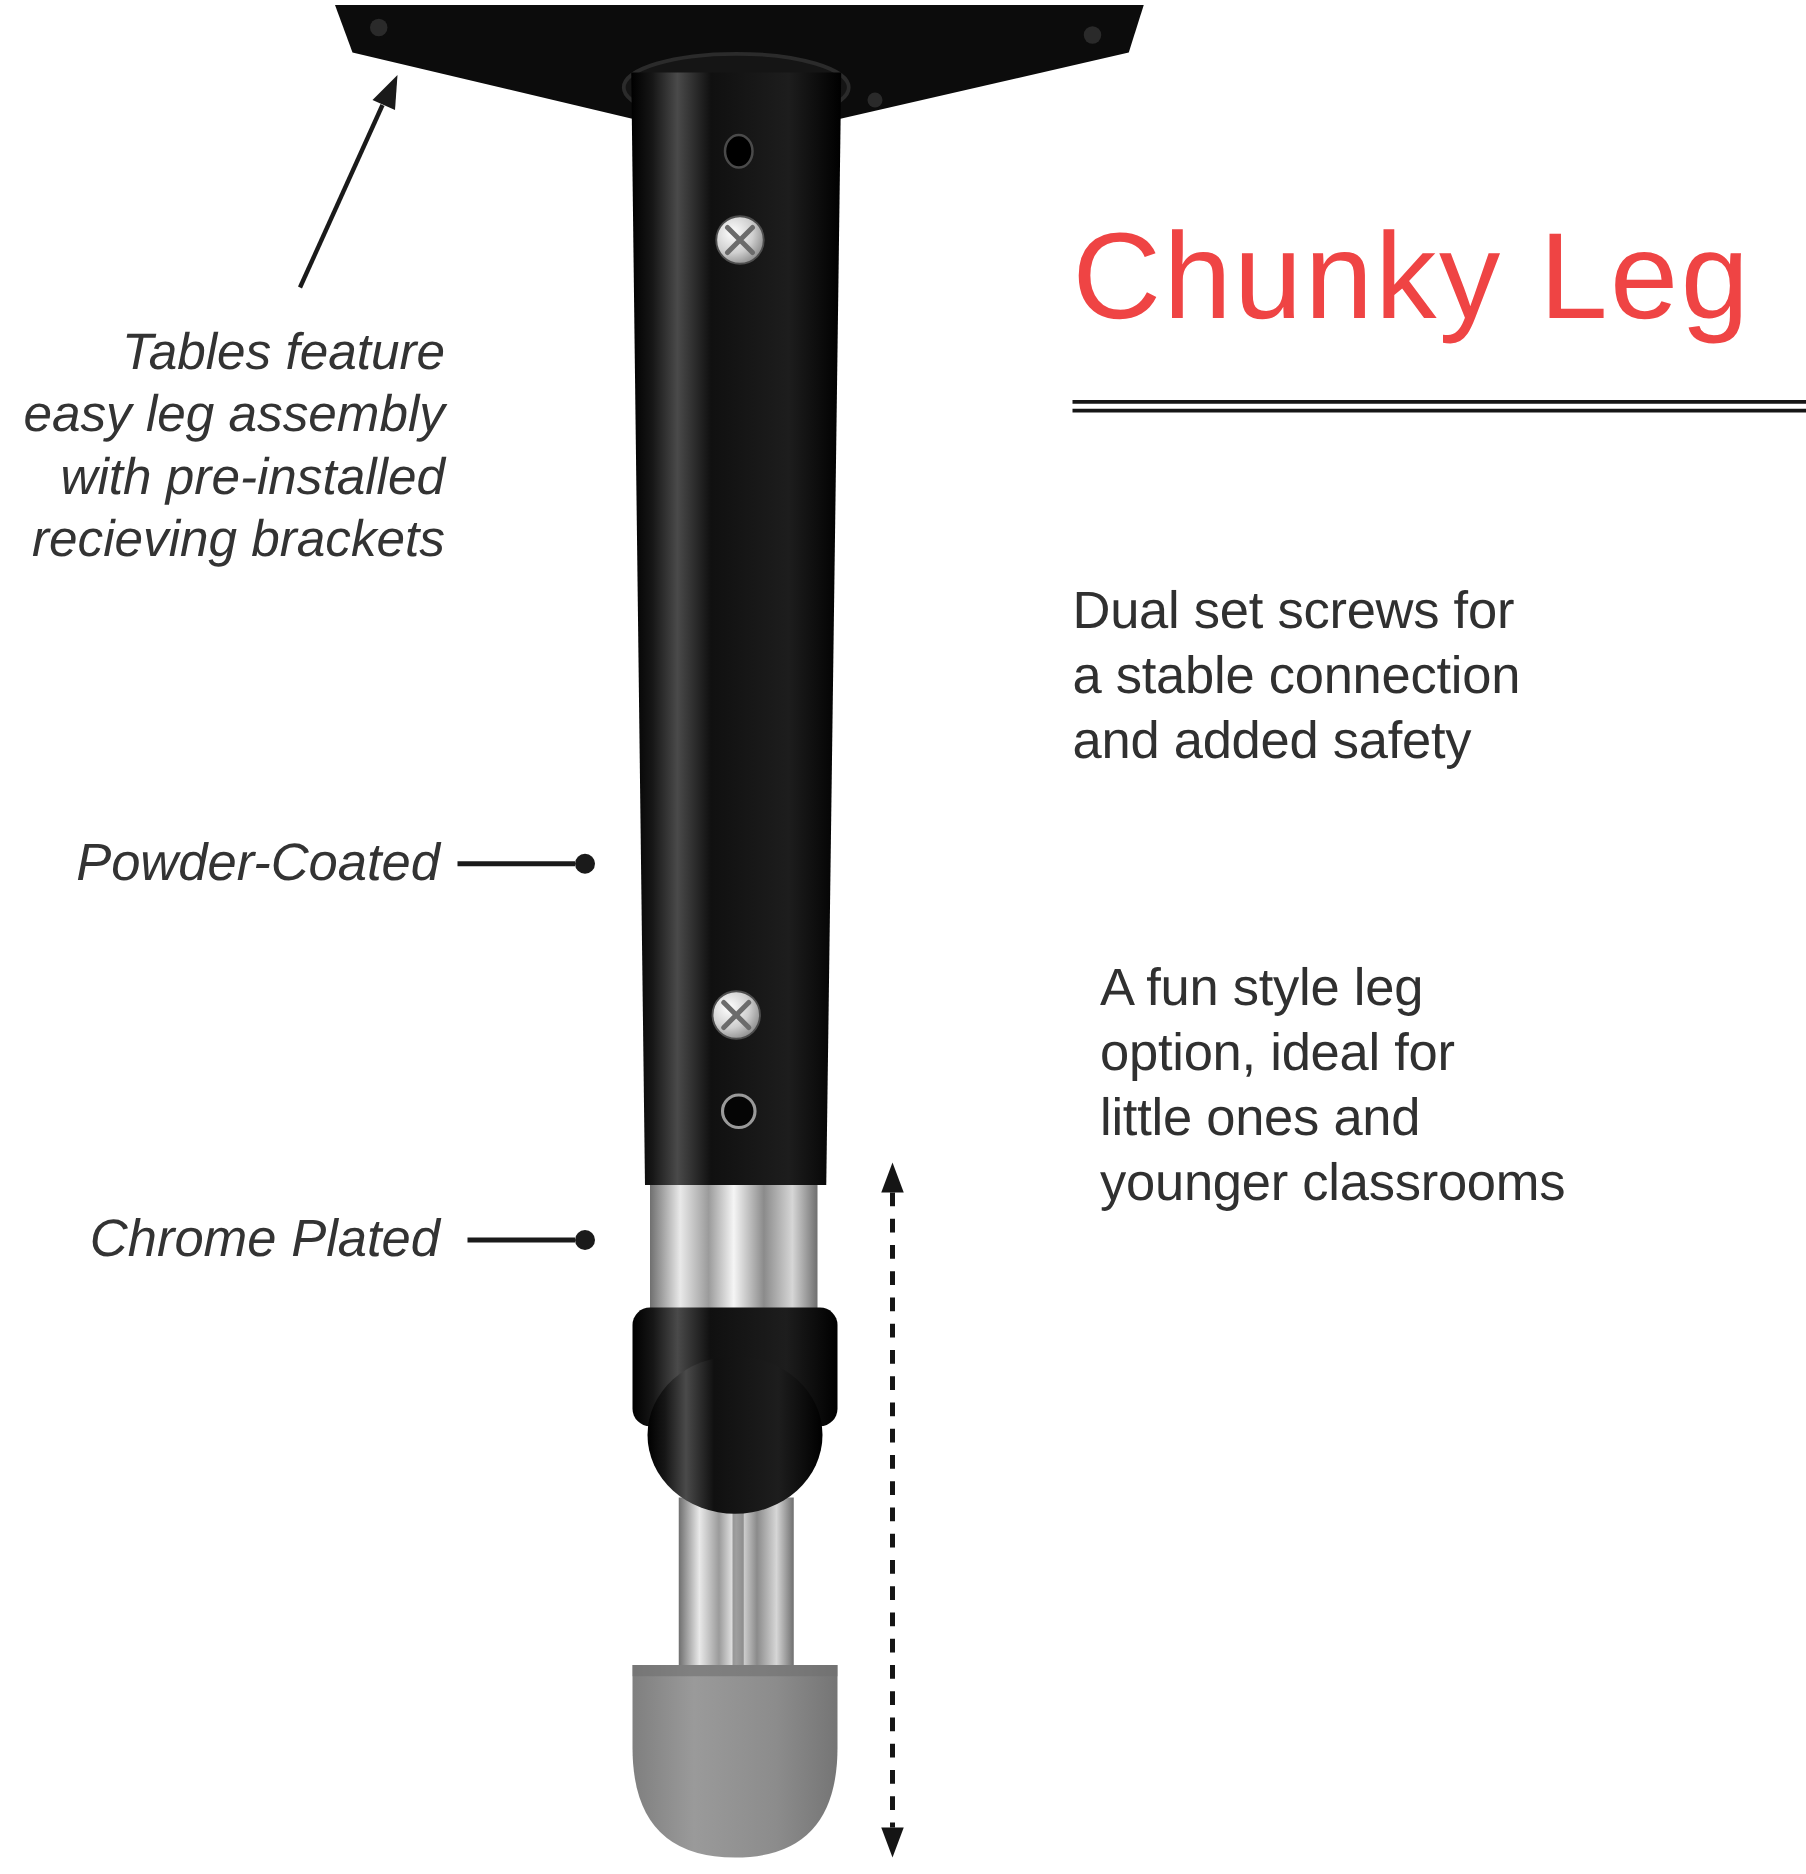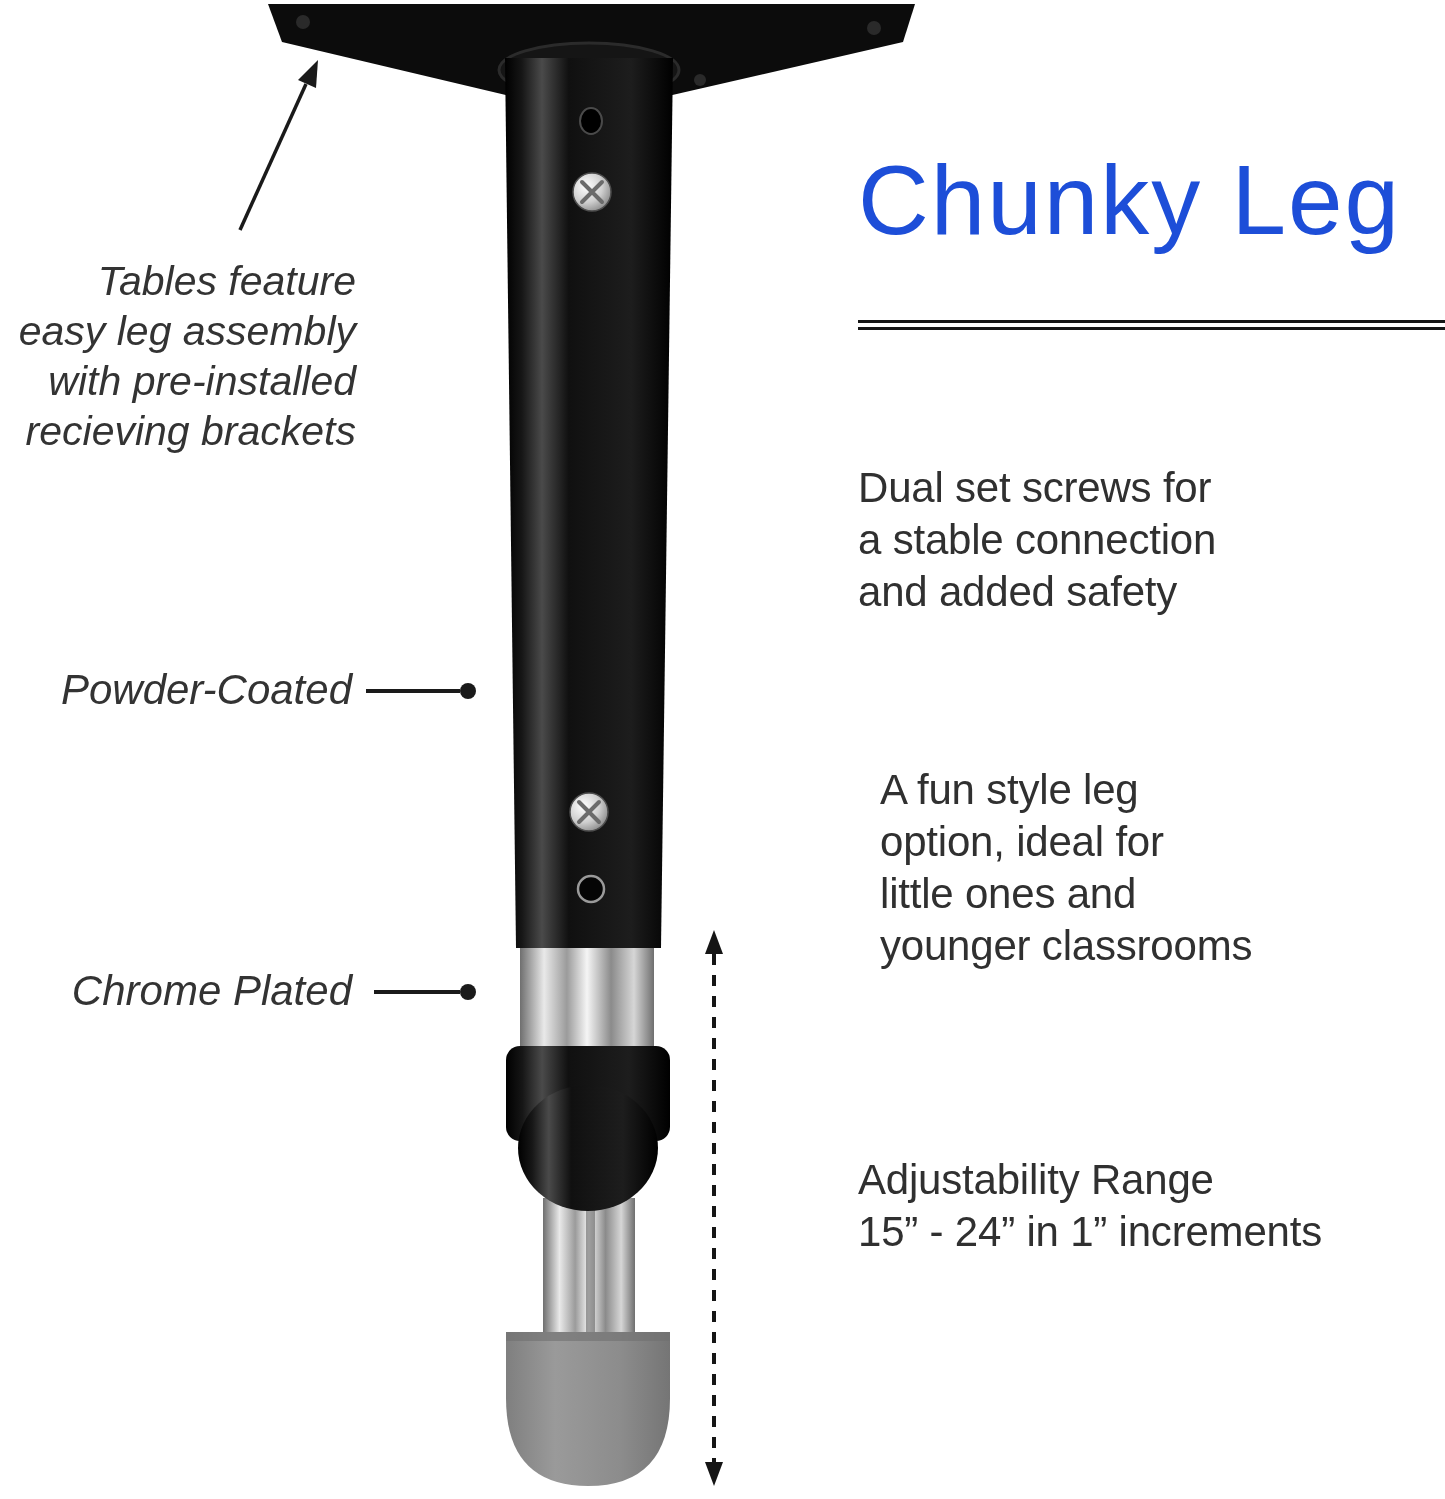--- a/index.html
+++ b/index.html
@@ -12,22 +12,22 @@
     position:absolute;left:0;top:256px;width:356px;text-align:right;
     font-style:italic;font-size:41px;line-height:1.22;white-space:pre-line;color:#333333;
   }
   .side-label{
     position:absolute;left:40px;width:312px;text-align:right;
     font-style:italic;font-size:42px;color:#333333;white-space:nowrap;
   }
   .powder{top:666px;}
   .chromelbl{top:967px;}
   .title{
-    position:absolute;left:858px;top:144px;margin:0;
-    font-size:98px;font-weight:400;letter-spacing:2px;color:#1d4ed8;white-space:nowrap;
+    position:absolute;left:858px;top:164px;margin:0;
+    font-size:98px;font-weight:400;letter-spacing:2px;color:#ef4444;white-space:nowrap;
   }
   .rule{
     position:absolute;left:858px;top:320px;width:587px;height:10px;
     border-top:3px solid #161616;border-bottom:3px solid #161616;box-sizing:border-box;
   }
   .feat{
     position:absolute;left:858px;margin:0;font-size:42px;line-height:1.24;
     white-space:pre-line;color:#303030;letter-spacing:-0.2px;
   }
   .f1{top:462px;}
@@ -141,16 +141,14 @@
 
   <h1 class="title">Chunky Leg</h1>
   <div class="rule"></div>
   <p class="feat f1">Dual set screws for
 a stable connection
 and added safety</p>
   <p class="feat f2">A fun style leg
 option, ideal for
 little ones and
 younger classrooms</p>
-  <p class="feat f3">Adjustability Range
-15” - 24” in 1” increments</p>
 
 </div>
 
 </body></html>

